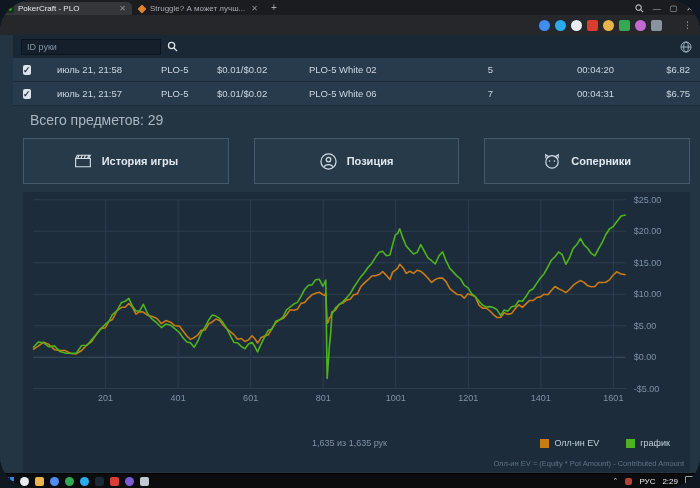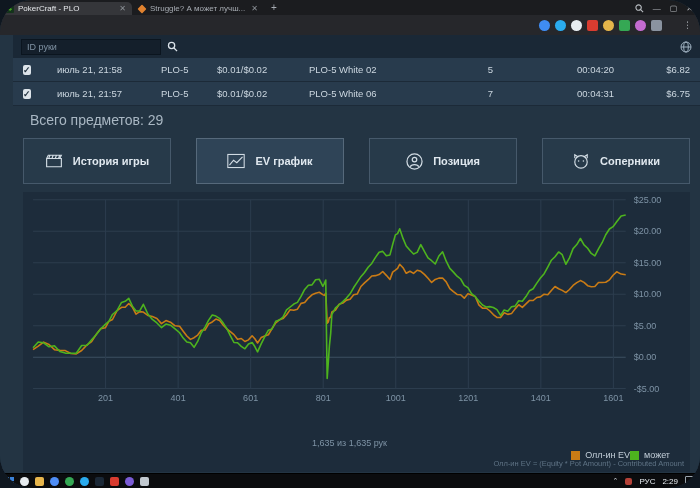--- a/index.html
+++ b/index.html
@@ -44,21 +44,21 @@
   .tabs{display:flex;gap:25px;padding:6px 10px 0 10px;flex:0 0 auto;}
   .tabbtn{flex:1;height:44px;border:1px solid #46596b;background:#273a4a;display:flex;align-items:center;
           justify-content:center;gap:10px;color:#e0e8ef;font-size:11px;font-weight:bold;cursor:default;}
   .tabbtn.active{background:#2f4457;border-color:#56697b;}
   .tabbtn svg{flex:0 0 auto;}
 
   .chart-panel{flex:1;margin:8px 10px 2px 10px;background:#1d2c3b;position:relative;}
   .chart-panel svg.plot{display:block;width:100%;height:232px;}
   .chart-footer{position:absolute;left:0;right:14px;bottom:20px;height:14px;font-size:9px;}
   .caption{position:absolute;left:0;right:0;text-align:center;color:#7e93a5;}
-  .legend{position:absolute;right:6px;top:12px;display:flex;gap:0;align-items:flex-start;color:#c3cfd9;}
+  .legend{position:absolute;right:6px;top:0;display:flex;gap:27px;align-items:flex-start;color:#c3cfd9;}
   .legend .item{display:flex;align-items:center;gap:5px;}
   .legend .sw{width:9px;height:9px;display:inline-block;}
   .footnote{position:absolute;right:6px;bottom:4px;font-size:7.5px;color:#5f7385;}
 
   
   .taskbar{position:absolute;bottom:0;left:0;right:0;height:14px;background:#0b0c0e;display:flex;align-items:center;
            gap:6px;padding:0 5px;border-top:1px solid #000;}
   .ti{width:9px;height:9px;border-radius:2px;display:inline-block;flex:0 0 auto;}
   .ti.round{border-radius:50%;}
   .tb-right{margin-left:auto;display:flex;align-items:center;gap:7px;color:#e8edf1;font-size:8px;}
@@ -149,27 +149,20 @@
     </div>
 
     <div class="total">Всего предметов: 29</div>
 
     <div class="tabs">
       <div class="tabbtn">
         <svg width="18" height="16" viewBox="0 0 22 18">
             <path d="M2 6 L20 6 L20 16 L2 16 Z M2 6 L4 2 L20 2 L18 6 M6 2 L4.5 6 M10 2 L8.5 6 M14 2 L12.5 6 M18 2 L16.5 6" fill="none" stroke="#d3dde5" stroke-width="1.4"></path>
           </svg>
         <span>История игры</span>
-      </div>
-      <div class="tabbtn active">
-        <svg width="18" height="16" viewBox="0 0 22 18">
-            <rect x="1" y="1" width="20" height="16" fill="none" stroke="#d3dde5" stroke-width="1.3"></rect>
-            <path d="M3 14 L8 8 L12 11 L19 4" fill="none" stroke="#d3dde5" stroke-width="1.4"></path>
-          </svg>
-        <span>EV график</span>
       </div>
       <div class="tabbtn">
         <svg width="17" height="17" viewBox="0 0 18 18">
             <circle cx="9" cy="9" r="8" fill="none" stroke="#d3dde5" stroke-width="1.3"></circle>
             <circle cx="9" cy="7" r="2.4" fill="none" stroke="#d3dde5" stroke-width="1.3"></circle>
             <path d="M4.5 14.5 C5.5 11.5 12.5 11.5 13.5 14.5" fill="none" stroke="#d3dde5" stroke-width="1.3"></path>
           </svg>
         <span>Позиция</span>
       </div>
       <div class="tabbtn">
@@ -220,21 +213,21 @@
         </svg>
       <div class="chart-footer">
         <div class="caption">1,635 из 1,635 рук</div>
         <div class="legend">
           <span class="item">
             <span class="sw" style="background: rgb(201, 123, 21);"></span>
             <span>Олл-ин EV</span>
           </span>
           <span class="item">
             <span class="sw" style="background: rgb(77, 179, 30);"></span>
-            <span>может</span>
+            <span>график</span>
           </span>
         </div>
       </div>
       <div class="footnote">Олл-ин EV = (Equity * Pot Amount) - Contributed Amount</div>
     </div>
   </div>
 
   <div class="taskbar">
     <span class="icon-btn">
       <svg width="9" height="9" viewBox="0 0 10 10">

